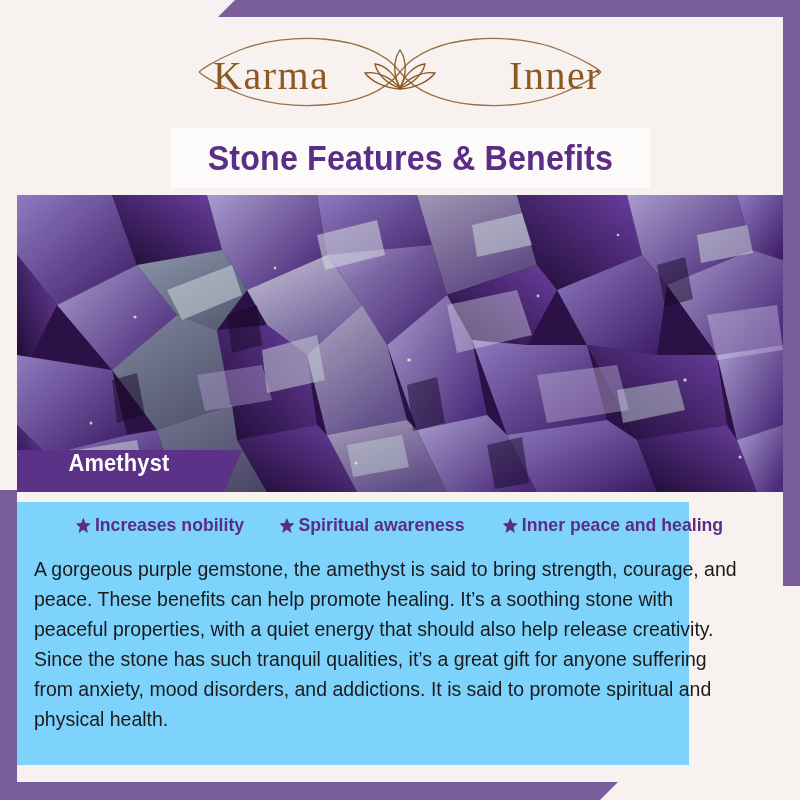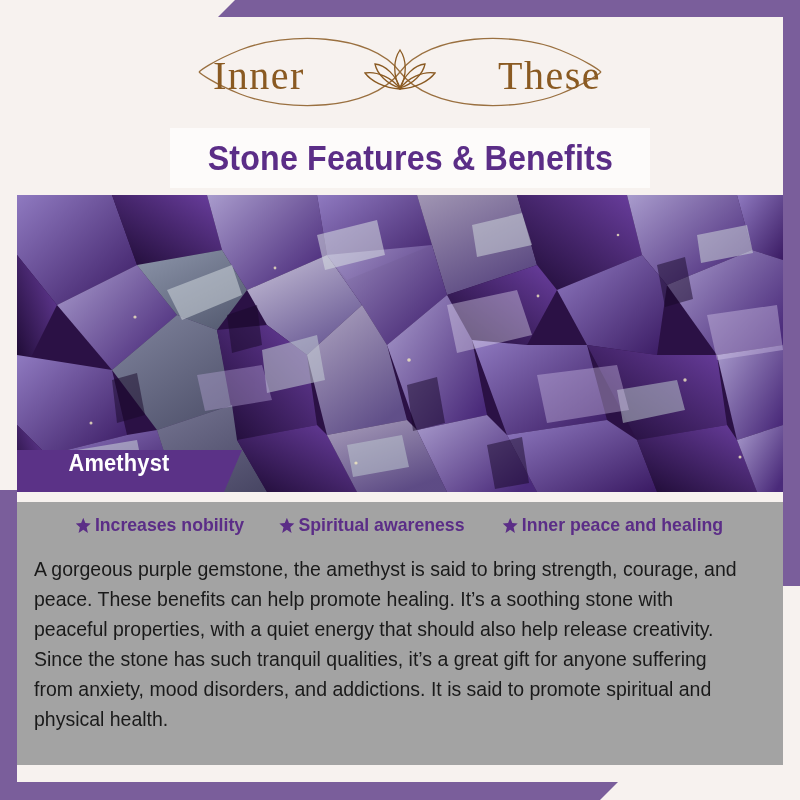--- a/index.html
+++ b/index.html
@@ -118,22 +118,22 @@
     padding-left:50px;
     letter-spacing:.2px;
     font-family:"Liberation Sans Narrow","Liberation Sans",sans-serif;
     transform:scaleX(.95);
   }
 
   
   #lower {
     position:absolute;
     left:17px; top:492px;
-    width:766px; height:273px;
-    background:#a3a3a3;
+    width:672px; height:273px;
+    background:#7dd3fc;
   }
   #lower::before {
     content:"";
     position:absolute;
     left:0; top:0; right:0; height:10px;
     background:#f7f2ef;
   }
 
   #benefits {
     position:absolute;
@@ -192,22 +192,22 @@
           <path d="M235 46 C 265 86, 350 86, 395 68 C 422 57, 434 48, 436 46"></path>
         </g>
         <g fill="none" stroke="#8a5a22" stroke-width="1.3">
           <path d="M235 62 C 228 50, 228 34, 235 24 C 242 34, 242 50, 235 62 Z"></path>
           <path d="M235 62 C 222 58, 212 48, 210 38 C 221 39, 231 50, 235 62 Z"></path>
           <path d="M235 62 C 248 58, 258 48, 260 38 C 249 39, 239 50, 235 62 Z"></path>
           <path d="M235 63 C 219 62, 206 55, 200 47 C 212 45, 228 52, 235 63 Z"></path>
           <path d="M235 63 C 251 62, 264 55, 270 47 C 258 45, 242 52, 235 63 Z"></path>
         </g>
       </svg>
-      <span class="logo-word" id="logo-karma">Inner</span>
-      <span class="logo-word" id="logo-ripple">These</span>
+      <span class="logo-word" id="logo-karma">Karma</span>
+      <span class="logo-word" id="logo-ripple">Inner</span>
     </div>
   </div>
 
   <div id="title-panel">
     <div id="title">Stone Features &amp; Benefits</div>
   </div>
 
   <div id="photo">
     <svg width="766" height="297" viewBox="0 0 766 297" preserveAspectRatio="none">
       <defs>

